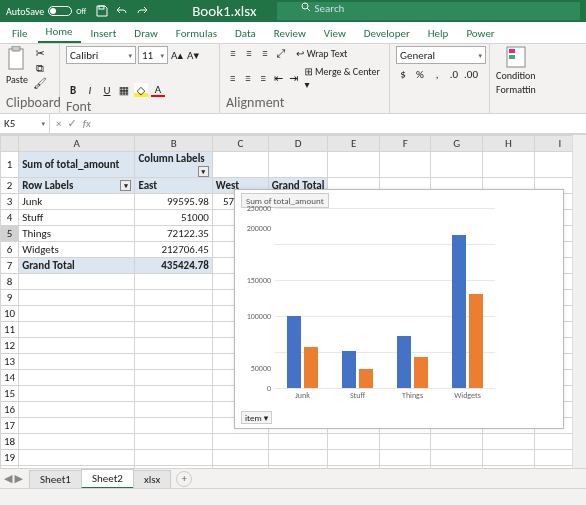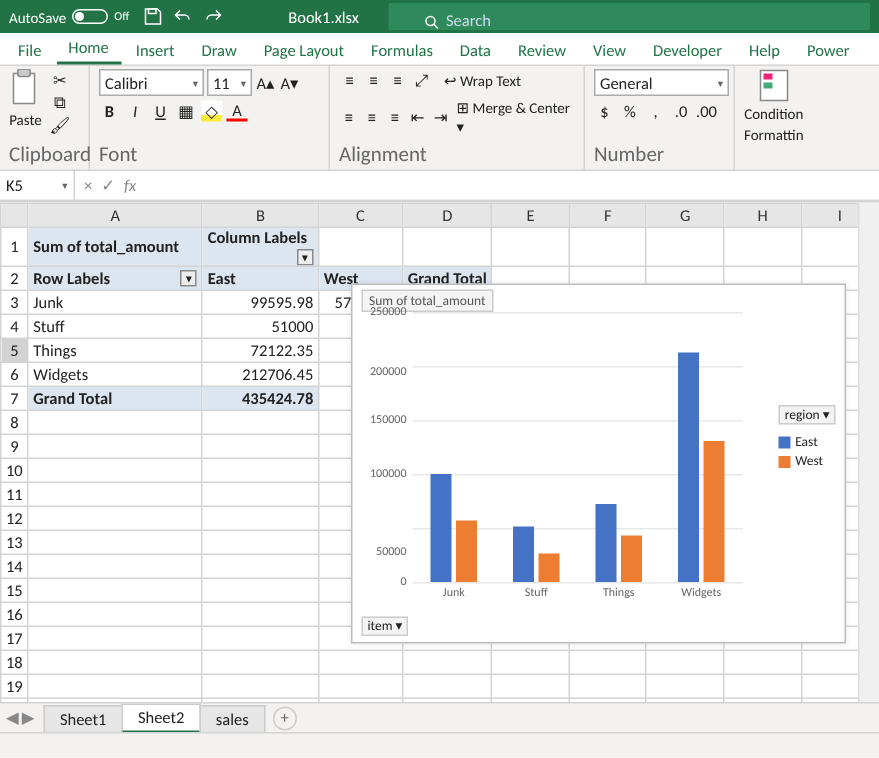--- a/index.html
+++ b/index.html
@@ -4,22 +4,22 @@
 <style>
   * { box-sizing: border-box; margin: 0; padding: 0; font-family: "Segoe UI", Calibri, sans-serif; }
   body { width: 586px; height: 505px; background: #fff; overflow: hidden; font-size: 11px; color: #222; }
 
   
   .titlebar { height: 22px; background: #217346; display: flex; align-items: center; color: #fff; }
   .autosave { display: flex; align-items: center; gap: 4px; padding: 0 6px; font-size: 10px; }
   .toggle { width: 24px; height: 10px; border: 1px solid #fff; border-radius: 5px; position: relative; }
   .toggle::after { content: ""; width: 6px; height: 6px; background: #fff; border-radius: 50%; position: absolute; top: 1px; left: 1px; }
   .qat-icon { width: 16px; height: 16px; display: flex; align-items: center; justify-content: center; margin: 0 2px; }
-  .title-doc { flex: 0 0 auto; margin: 0 auto 0 40px; font-size: 11px; }
-  .searchbar { flex: 1; background: #2f8a5b; height: 18px; margin: 2px 6px 2px 20px; display: flex; align-items: flex-end; padding: 0 24px; border-radius: 1px; }
+  .title-doc { flex: 0 0 auto; margin: 0 auto 0 40px; font-size: 15px; }
+  .searchbar { flex: 1; background: #2f8a5b; height: 18px; margin: 2px 6px 2px 20px; display: flex; align-items: flex-start; padding: 0 24px; border-radius: 1px; }
   .searchbar svg { margin-right: 4px; }
 
   
   .ribbon-tabs { height: 22px; background: #fff; border-bottom: 1px solid #d4d4d4; display: flex; align-items: flex-end; padding-left: 4px; gap: 2px; }
   .ribbon-tab { padding: 3px 8px; font-size: 11px; color: #217346; cursor: pointer; }
   .ribbon-tab.active { border-bottom: 2px solid #217346; font-weight: 400; }
 
   
   .ribbon { height: 70px; background: #f3f2f1; border-bottom: 1px solid #d4d4d4; display: flex; }
   .group { border-right: 1px solid #d4d4d4; padding: 2px 6px; display: flex; flex-direction: column; justify-content: space-between; }
@@ -117,21 +117,20 @@
       </svg>
     <span style="color:#cde;">Search</span>
   </div>
 </div>
 
 <div class="ribbon-tabs">
   <div class="ribbon-tab">File</div>
   <div class="ribbon-tab active">Home</div>
   <div class="ribbon-tab">Insert</div>
   <div class="ribbon-tab">Draw</div>
-  <div class="ribbon-tab">Page Layout</div>
   <div class="ribbon-tab">Formulas</div>
   <div class="ribbon-tab">Data</div>
   <div class="ribbon-tab">Review</div>
   <div class="ribbon-tab">View</div>
   <div class="ribbon-tab">Developer</div>
   <div class="ribbon-tab">Help</div>
   <div class="ribbon-tab">Power</div>
 </div>
 
 <div class="ribbon">
@@ -147,21 +146,21 @@
       <div style="display:flex;flex-direction:column;gap:1px;">
         <span class="mini-btn">✂</span>
         <span class="mini-btn">⧉</span>
         <span class="mini-btn">🖌</span>
       </div>
     </div>
     <div class="group-label">Clipboard</div>
   </div>
 
   <div class="group" style="width:160px;">
-    <div class="group-body" style="flex-direction:column;gap:1px;">
+    <div class="group-body" style="flex-direction:column;gap:17px;">
       <div class="font-row">
         <div class="combo" style="width:70px;">
             <span>Calibri</span>
             <span class="dd">▾</span>
           </div>
         <div class="combo" style="width:30px;">
             <span>11</span>
             <span class="dd">▾</span>
           </div>
         <span class="ico">A▴</span>
@@ -207,21 +206,20 @@
           <span class="dd">▾</span>
         </div>
       <div class="font-btns">
         <span class="ico">$</span>
         <span class="ico">%</span>
         <span class="ico">,</span>
         <span class="ico">.0</span>
         <span class="ico">.00</span>
       </div>
     </div>
-    <div class="group-label">Number</div>
   </div>
 
   <div class="group" style="width:60px;border-right:none;text-align:center;">
     <div class="group-body">
       <div class="btn-col">
         <svg width="20" height="22">
             <rect x="1" y="1" width="18" height="20" fill="#fff" stroke="#888"></rect>
             <rect x="3" y="3" width="6" height="4" fill="#e27"></rect>
             <rect x="3" y="9" width="6" height="4" fill="#4a7"></rect>
           </svg>
@@ -533,57 +531,46 @@
     <div class="plot" id="plot">
         <div class="grid-line" style="top: 180px;"></div>
         <div class="ytick" style="top: 180px;">0</div>
         <div class="grid-line" style="top: 144px;"></div>
         <div class="ytick" style="top: 160px;">50000</div>
         <div class="grid-line" style="top: 108px;"></div>
         <div class="ytick" style="top: 108px;">100000</div>
         <div class="grid-line" style="top: 72px;"></div>
         <div class="ytick" style="top: 72px;">150000</div>
         <div class="grid-line" style="top: 36px;"></div>
-        <div class="ytick" style="top: 40px;">200000</div>
+        <div class="ytick" style="top: 20px;">200000</div>
         <div class="grid-line" style="top: 0px;"></div>
         <div class="ytick" style="top: 0px;">250000</div>
         <div class="bar east" style="left: 11.5px; height: 71.7091px; background: rgb(68, 114, 196);"></div>
         <div class="bar west" style="left: 28.5px; height: 41.2157px; background: rgb(237, 125, 49);"></div>
         <div class="xtick" style="left: 27.5px;">Junk</div>
         <div class="bar east" style="left: 66.5px; height: 36.72px; background: rgb(68, 114, 196);"></div>
         <div class="bar west" style="left: 83.5px; height: 19.44px; background: rgb(237, 125, 49);"></div>
         <div class="xtick" style="left: 82.5px;">Stuff</div>
         <div class="bar east" style="left: 121.5px; height: 51.9278px; background: rgb(68, 114, 196);"></div>
         <div class="bar west" style="left: 138.5px; height: 30.96px; background: rgb(237, 125, 49);"></div>
         <div class="xtick" style="left: 137.5px;">Things</div>
         <div class="bar east" style="left: 176.5px; height: 153.148px; background: rgb(68, 114, 196);"></div>
         <div class="bar west" style="left: 193.5px; height: 94.32px; background: rgb(237, 125, 49);"></div>
         <div class="xtick" style="left: 192.5px;">Widgets</div>
       </div>
-    <div class="legend">
-      <div class="legend-title"><span>region</span> ▾</div>
-      <div class="legend-item">
-          <span class="swatch" style="background:#4472c4;"></span>
-          <span>East</span>
-        </div>
-      <div class="legend-item">
-          <span class="swatch" style="background:#ed7d31;"></span>
-          <span>West</span>
-        </div>
-    </div>
     <div class="chart-filter"><span>item</span> ▾</div>
   </div>
 
   <div class="vscroll"></div>
 </div>
 
 <div class="sheet-tabs">
   <div class="nav-arrows">
     <span>◀</span>
     <span>▶</span>
   </div>
   <div class="sheet-tab">Sheet1</div>
   <div class="sheet-tab active">Sheet2</div>
-  <div class="sheet-tab">sales</div>
+  <div class="sheet-tab">xlsx</div>
   <div class="add-sheet">+</div>
 </div>
 
 <div class="status"></div>
 
 </body></html>

